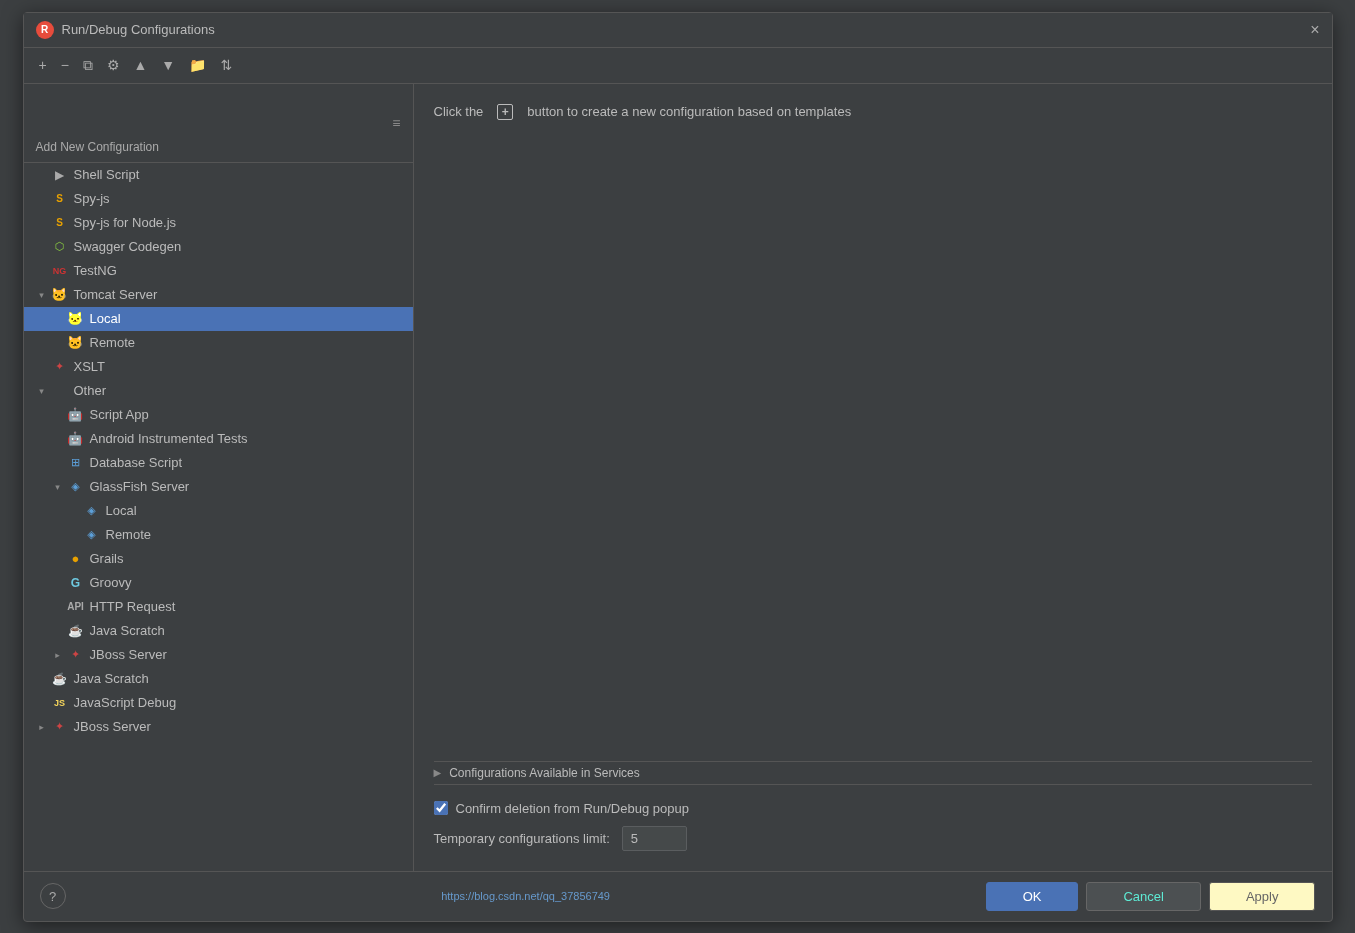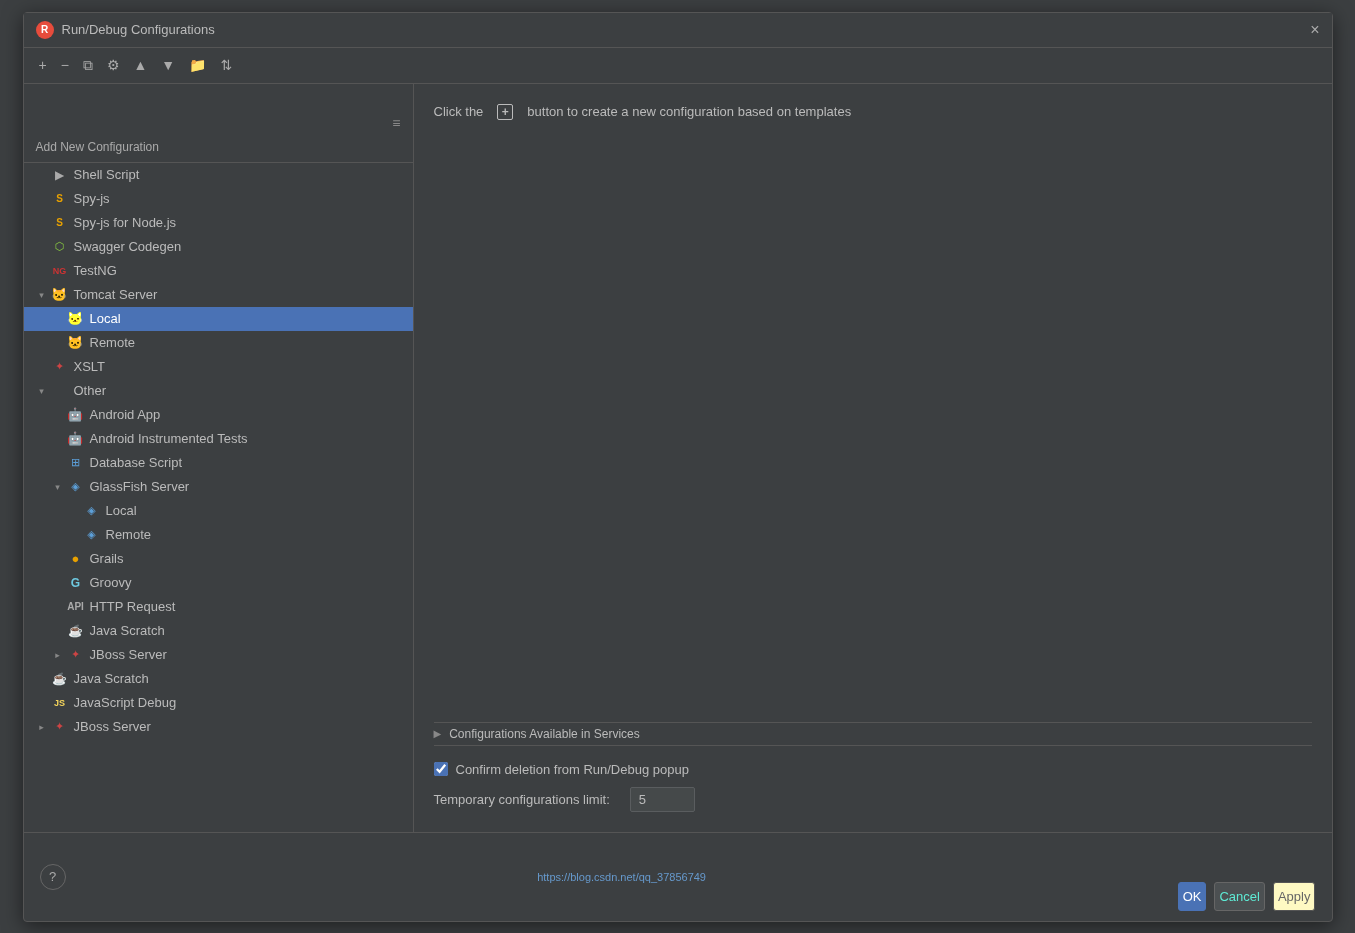--- a/index.html
+++ b/index.html
@@ -217,21 +217,21 @@
       width: 14px;
       height: 14px;
     }
     .checkbox-label {
       font-size: 13px;
       color: #bbbbbb;
     }
     .temp-config-row {
       display: flex;
       align-items: center;
-      gap: 20px;
+      gap: 12px;
       margin-top: 8px;
     }
     .temp-config-label {
       font-size: 13px;
       color: #bbbbbb;
     }
     .temp-config-input {
       width: 65px;
       background: #45494a;
       border: 1px solid #5a5d5f;
@@ -263,26 +263,25 @@
       border: 1px solid #666;
       color: #aaa;
       cursor: pointer;
       font-size: 13px;
       display: flex;
       align-items: center;
       justify-content: center;
       margin-right: auto;
     }
     .footer-btn {
-      padding: 6px 4px;
+      padding: 6px 36px;
       border-radius: 3px;
       cursor: pointer;
       font-size: 13px;
       border: 1px solid #666;
-      margin-top: 39px;
     }
     .footer-btn.primary {
       background: #4a72b5;
       border-color: #4a72b5;
       color: #fff;
     }
     .footer-btn.secondary {
       background: #4c5052;
       border-color: #666;
       color: #5eead4;
@@ -388,21 +387,21 @@
 
         <div class="tree-item indent0">
           <span class="chevron">▾</span>
           <span class="item-icon"></span>
           <span>Other</span>
         </div>
 
         <div class="tree-item indent1">
           <span class="chevron"></span>
           <span class="item-icon" style="font-size:13px;">🤖</span>
-          <span>Android App</span>
+          <span>Script App</span>
         </div>
 
         <div class="tree-item indent1">
           <span class="chevron"></span>
           <span class="item-icon" style="font-size:13px;">🤖</span>
           <span>Android Instrumented Tests</span>
         </div>
 
         <div class="tree-item indent1">
           <span class="chevron"></span>

